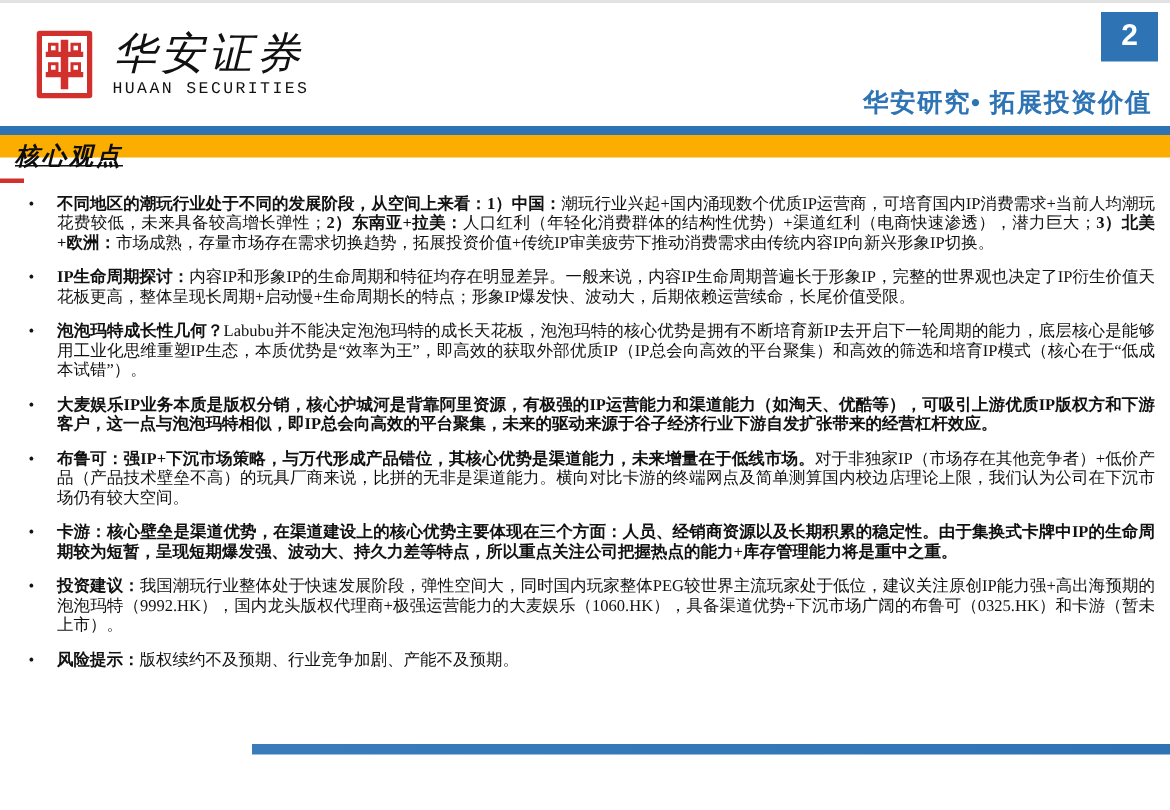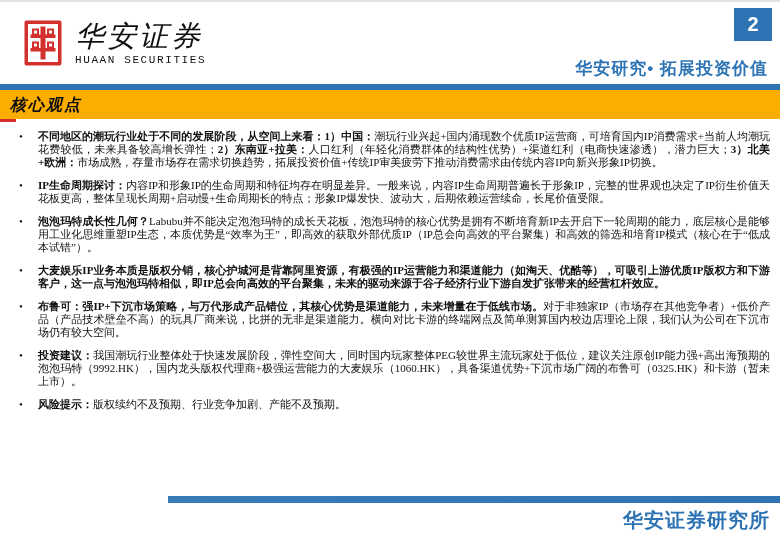--- a/index.html
+++ b/index.html
@@ -22,21 +22,21 @@
   .logo-en{font-size:11px;letter-spacing:1.6px;margin-top:2px;font-family:Liberation Mono, monospace;}
   .page-box{
     position:absolute;top:6px;right:8px;width:38px;height:33px;background:var(--blue);
     color:#fff;font:bold 20px/33px "Liberation Sans", sans-serif;text-align:center;
   }
   .tagline{
     position:absolute;top:57px;right:12px;color:var(--blue);
     font:bold 17px/20px "Liberation Sans", sans-serif;letter-spacing:1px;
   }
   .rule-blue{position:absolute;top:82px;left:0;width:780px;height:6px;background:var(--blue);}
-  .band-gold{position:absolute;top:88px;left:0;width:780px;height:29px;background:var(--gold);}
+  .band-gold{position:absolute;top:88px;left:0;width:780px;height:15px;background:var(--gold);text-decoration:underline;}
   .band-title{
     padding-left:10px;font:bold 16px/29px "Liberation Serif", serif;
     color:#0d0d0d;letter-spacing:2px;font-style:italic;
   }
   .red-sliver{position:absolute;top:117px;left:0;width:16px;height:3px;background:var(--red);}
   
   .content{position:absolute;top:128px;left:16px;width:754px;}
   .bullets{list-style:none;margin:0;padding:0;}
   .bullets li{
     position:relative;padding-left:22px;margin:0 0 10px 0;
@@ -95,21 +95,21 @@
   </div>
   <div class="red-sliver"></div>
 
   <div class="content">
     <ul class="bullets">
         <li><span class="seg bold">不同地区的潮玩行业处于不同的发展阶段，从空间上来看：1）中国：</span><span class="seg">潮玩行业兴起+国内涌现数个优质IP运营商，可培育国内IP消费需求+当前人均潮玩花费较低，未来具备较高增长弹性；</span><span class="seg bold">2）东南亚+拉美：</span><span class="seg">人口红利（年轻化消费群体的结构性优势）+渠道红利（电商快速渗透），潜力巨大；</span><span class="seg bold">3）北美+欧洲：</span><span class="seg">市场成熟，存量市场存在需求切换趋势，拓展投资价值+传统IP审美疲劳下推动消费需求由传统内容IP向新兴形象IP切换。</span></li>
         <li><span class="seg bold">IP生命周期探讨：</span><span class="seg">内容IP和形象IP的生命周期和特征均存在明显差异。一般来说，内容IP生命周期普遍长于形象IP，完整的世界观也决定了IP衍生价值天花板更高，整体呈现长周期+启动慢+生命周期长的特点；形象IP爆发快、波动大，后期依赖运营续命，长尾价值受限。</span></li>
         <li><span class="seg bold">泡泡玛特成长性几何？</span><span class="seg">Labubu并不能决定泡泡玛特的成长天花板，泡泡玛特的核心优势是拥有不断培育新IP去开启下一轮周期的能力，底层核心是能够用工业化思维重塑IP生态，本质优势是“效率为王”，即高效的获取外部优质IP（IP总会向高效的平台聚集）和高效的筛选和培育IP模式（核心在于“低成本试错”）。</span></li>
         <li><span class="seg bold">大麦娱乐IP业务本质是版权分销，核心护城河是背靠阿里资源，有极强的IP运营能力和渠道能力（如淘天、优酷等），可吸引上游优质IP版权方和下游客户，这一点与泡泡玛特相似，即IP总会向高效的平台聚集，未来的驱动来源于谷子经济行业下游自发扩张带来的经营杠杆效应。</span></li>
         <li><span class="seg bold">布鲁可：强IP+下沉市场策略，与万代形成产品错位，其核心优势是渠道能力，未来增量在于低线市场。</span><span class="seg">对于非独家IP（市场存在其他竞争者）+低价产品（产品技术壁垒不高）的玩具厂商来说，比拼的无非是渠道能力。横向对比卡游的终端网点及简单测算国内校边店理论上限，我们认为公司在下沉市场仍有较大空间。</span></li>
+        <li><span class="seg bold">卡游：核心壁垒是渠道优势，在渠道建设上的核心优势主要体现在三个方面：人员、经销商资源以及长期积累的稳定性。由于集换式卡牌中IP的生命周期较为短暂，呈现短期爆发强、波动大、持久力差等特点，所以重点关注公司把握热点的能力+库存管理能力将是重中之重。</span></li>
         <li><span class="seg bold">投资建议：</span><span class="seg">我国潮玩行业整体处于快速发展阶段，弹性空间大，同时国内玩家整体PEG较世界主流玩家处于低位，建议关注原创IP能力强+高出海预期的泡泡玛特（9992.HK），国内龙头版权代理商+极强运营能力的大麦娱乐（1060.HK），具备渠道优势+下沉市场广阔的布鲁可（0325.HK）和卡游（暂未上市）。</span></li>
         <li><span class="seg bold">风险提示：</span><span class="seg">版权续约不及预期、行业竞争加剧、产能不及预期。</span></li>
       </ul>
   </div>
 
   <div class="footer-bar"></div>
-  <div class="footer-org">华安证券研究所</div>
 
 </div>
 
 </body></html>

